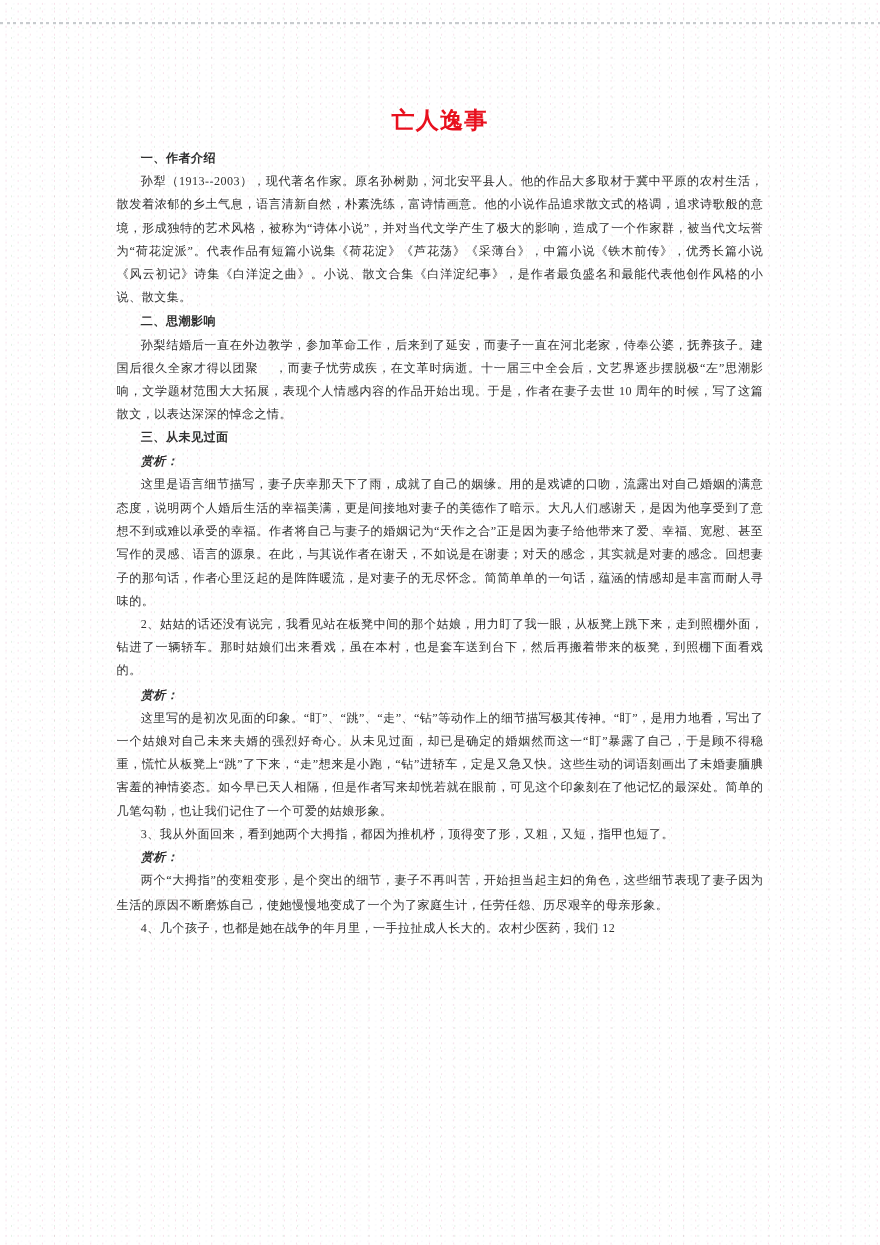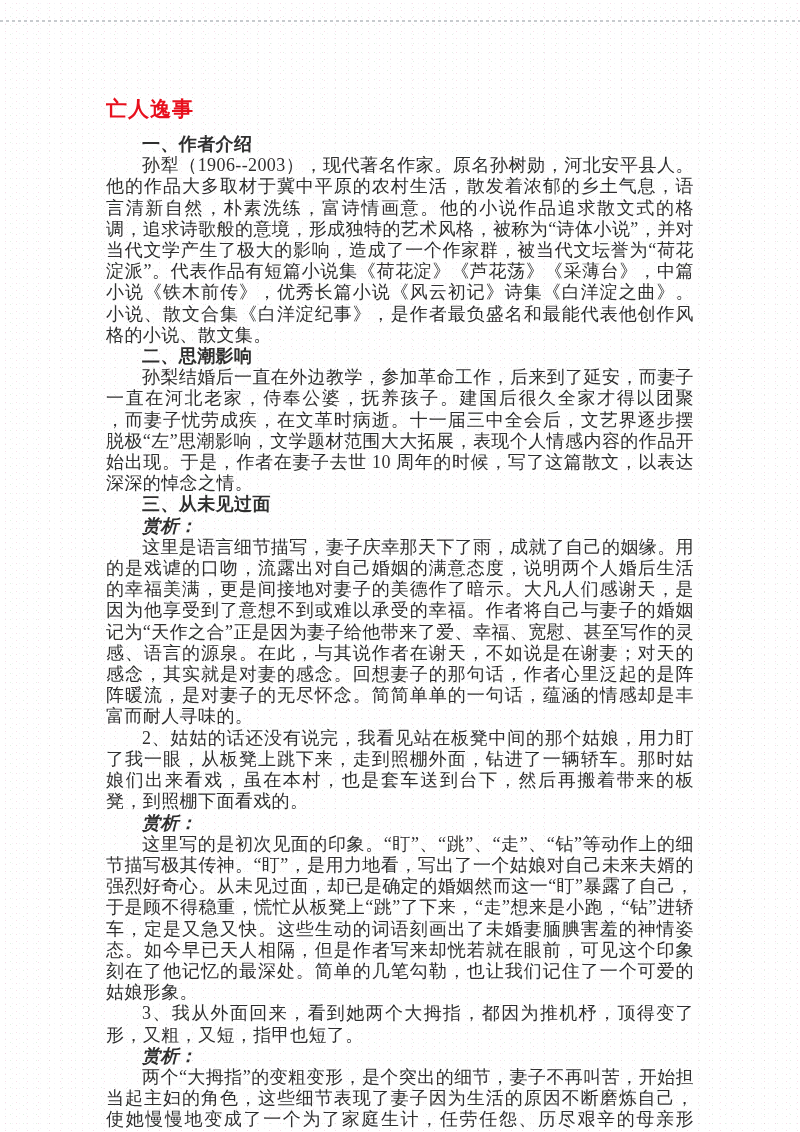--- a/index.html
+++ b/index.html
@@ -38,49 +38,49 @@
     opacity: 0.55;
     pointer-events: none;
   }
   .page {
     position: relative;
     padding: 96px 106px 0 106px;
     box-sizing: border-box;
   }
   .doc-title {
     margin: 0 0 12px 0;
-    text-align: left;
+    text-align: center;
     font-size: 21px;
     line-height: 26px;
     font-weight: bold;
     color: #e8101e;
     letter-spacing: 1px;
   }
   .blk {
     margin: 0;
-    font-size: 18px;
+    font-size: 11px;
     line-height: 21.2px;
     text-align: justify;
     text-indent: 2em;
     letter-spacing: 0.4px;
   }
   .blk.h { font-weight: bold; }
   .blk.label { font-weight: bold; font-style: italic; }
 </style>
 </head>
 <body>
 
 <div class="texture"></div>
 <div class="top-rule"></div>
 
 <div class="page">
   <h1 class="doc-title">亡人逸事</h1>
 
   <h2 class="blk h">一、作者介绍</h2>
-  <p class="blk">孙犁（1906--2003），现代著名作家。原名孙树勋，河北安平县人。他的作品大多取材于冀中平原的农村生活，散发着浓郁的乡土气息，语言清新自然，朴素洗练，富诗情画意。他的小说作品追求散文式的格调，追求诗歌般的意境，形成独特的艺术风格，被称为“诗体小说”，并对当代文学产生了极大的影响，造成了一个作家群，被当代文坛誉为“荷花淀派”。代表作品有短篇小说集《荷花淀》《芦花荡》《采薄台》，中篇小说《铁木前传》，优秀长篇小说《风云初记》诗集《白洋淀之曲》。小说、散文合集《白洋淀纪事》，是作者最负盛名和最能代表他创作风格的小说、散文集。</p>
+  <p class="blk">孙犁（1913--2003），现代著名作家。原名孙树勋，河北安平县人。他的作品大多取材于冀中平原的农村生活，散发着浓郁的乡土气息，语言清新自然，朴素洗练，富诗情画意。他的小说作品追求散文式的格调，追求诗歌般的意境，形成独特的艺术风格，被称为“诗体小说”，并对当代文学产生了极大的影响，造成了一个作家群，被当代文坛誉为“荷花淀派”。代表作品有短篇小说集《荷花淀》《芦花荡》《采薄台》，中篇小说《铁木前传》，优秀长篇小说《风云初记》诗集《白洋淀之曲》。小说、散文合集《白洋淀纪事》，是作者最负盛名和最能代表他创作风格的小说、散文集。</p>
   <h2 class="blk h">二、思潮影响</h2>
   <p class="blk">孙梨结婚后一直在外边教学，参加革命工作，后来到了延安，而妻子一直在河北老家，侍奉公婆，抚养孩子。建国后很久全家才得以团聚　 ，而妻子忧劳成疾，在文革时病逝。十一届三中全会后，文艺界逐步摆脱极“左”思潮影响，文学题材范围大大拓展，表现个人情感内容的作品开始出现。于是，作者在妻子去世 10 周年的时候，写了这篇散文，以表达深深的悼念之情。</p>
   <h2 class="blk h">三、从未见过面</h2>
   <p class="blk label">赏析：</p>
   <p class="blk">这里是语言细节描写，妻子庆幸那天下了雨，成就了自己的姻缘。用的是戏谑的口吻，流露出对自己婚姻的满意态度，说明两个人婚后生活的幸福美满，更是间接地对妻子的美德作了暗示。大凡人们感谢天，是因为他享受到了意想不到或难以承受的幸福。作者将自己与妻子的婚姻记为“天作之合”正是因为妻子给他带来了爱、幸福、宽慰、甚至写作的灵感、语言的源泉。在此，与其说作者在谢天，不如说是在谢妻；对天的感念，其实就是对妻的感念。回想妻子的那句话，作者心里泛起的是阵阵暖流，是对妻子的无尽怀念。简简单单的一句话，蕴涵的情感却是丰富而耐人寻味的。</p>
   <p class="blk">2、姑姑的话还没有说完，我看见站在板凳中间的那个姑娘，用力盯了我一眼，从板凳上跳下来，走到照棚外面，钻进了一辆轿车。那时姑娘们出来看戏，虽在本村，也是套车送到台下，然后再搬着带来的板凳，到照棚下面看戏的。</p>
   <p class="blk label">赏析：</p>
   <p class="blk">这里写的是初次见面的印象。“盯”、“跳”、“走”、“钻”等动作上的细节描写极其传神。“盯”，是用力地看，写出了一个姑娘对自己未来夫婿的强烈好奇心。从未见过面，却已是确定的婚姻然而这一“盯”暴露了自己，于是顾不得稳重，慌忙从板凳上“跳”了下来，“走”想来是小跑，“钻”进轿车，定是又急又快。这些生动的词语刻画出了未婚妻腼腆害羞的神情姿态。如今早已天人相隔，但是作者写来却恍若就在眼前，可见这个印象刻在了他记忆的最深处。简单的几笔勾勒，也让我们记住了一个可爱的姑娘形象。</p>
   <p class="blk">3、我从外面回来，看到她两个大拇指，都因为推机杼，顶得变了形，又粗，又短，指甲也短了。</p>
   <p class="blk label">赏析：</p>

